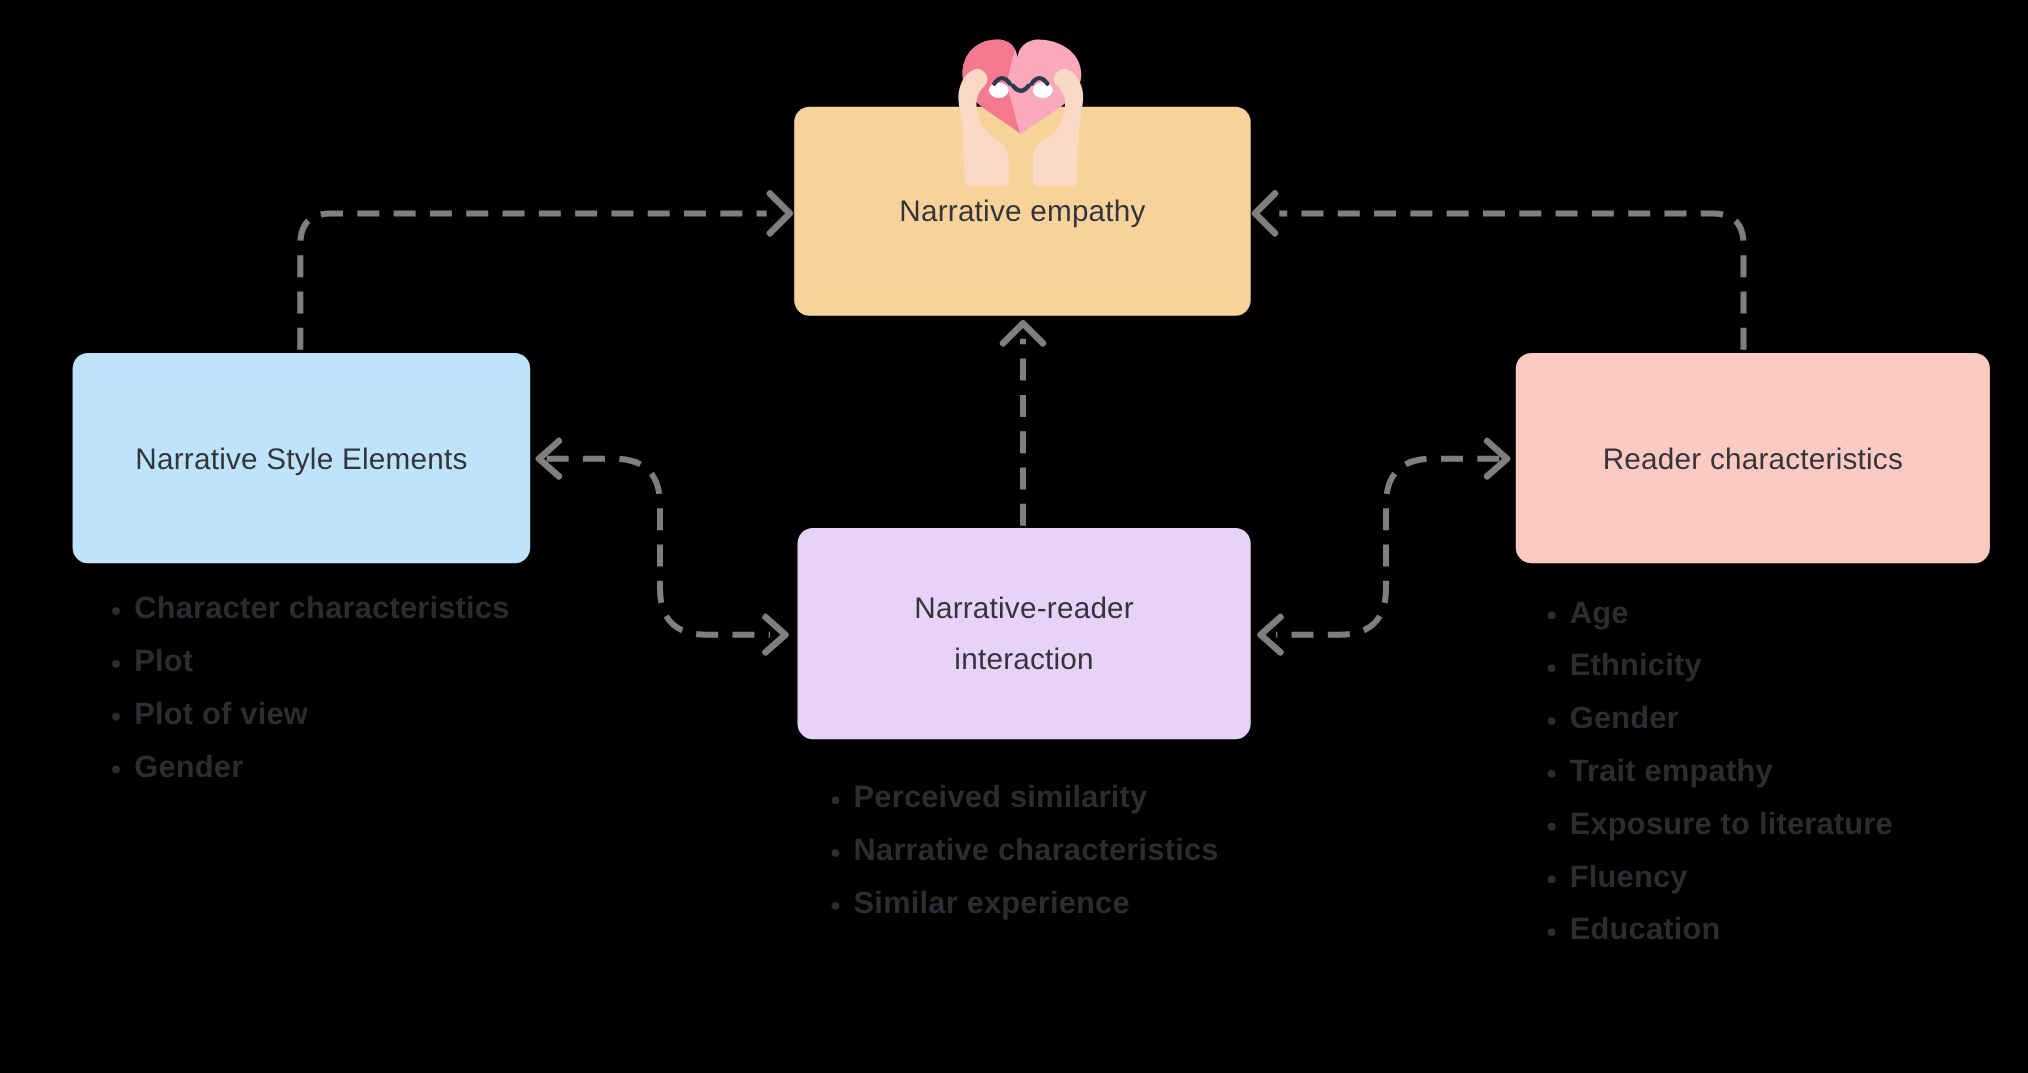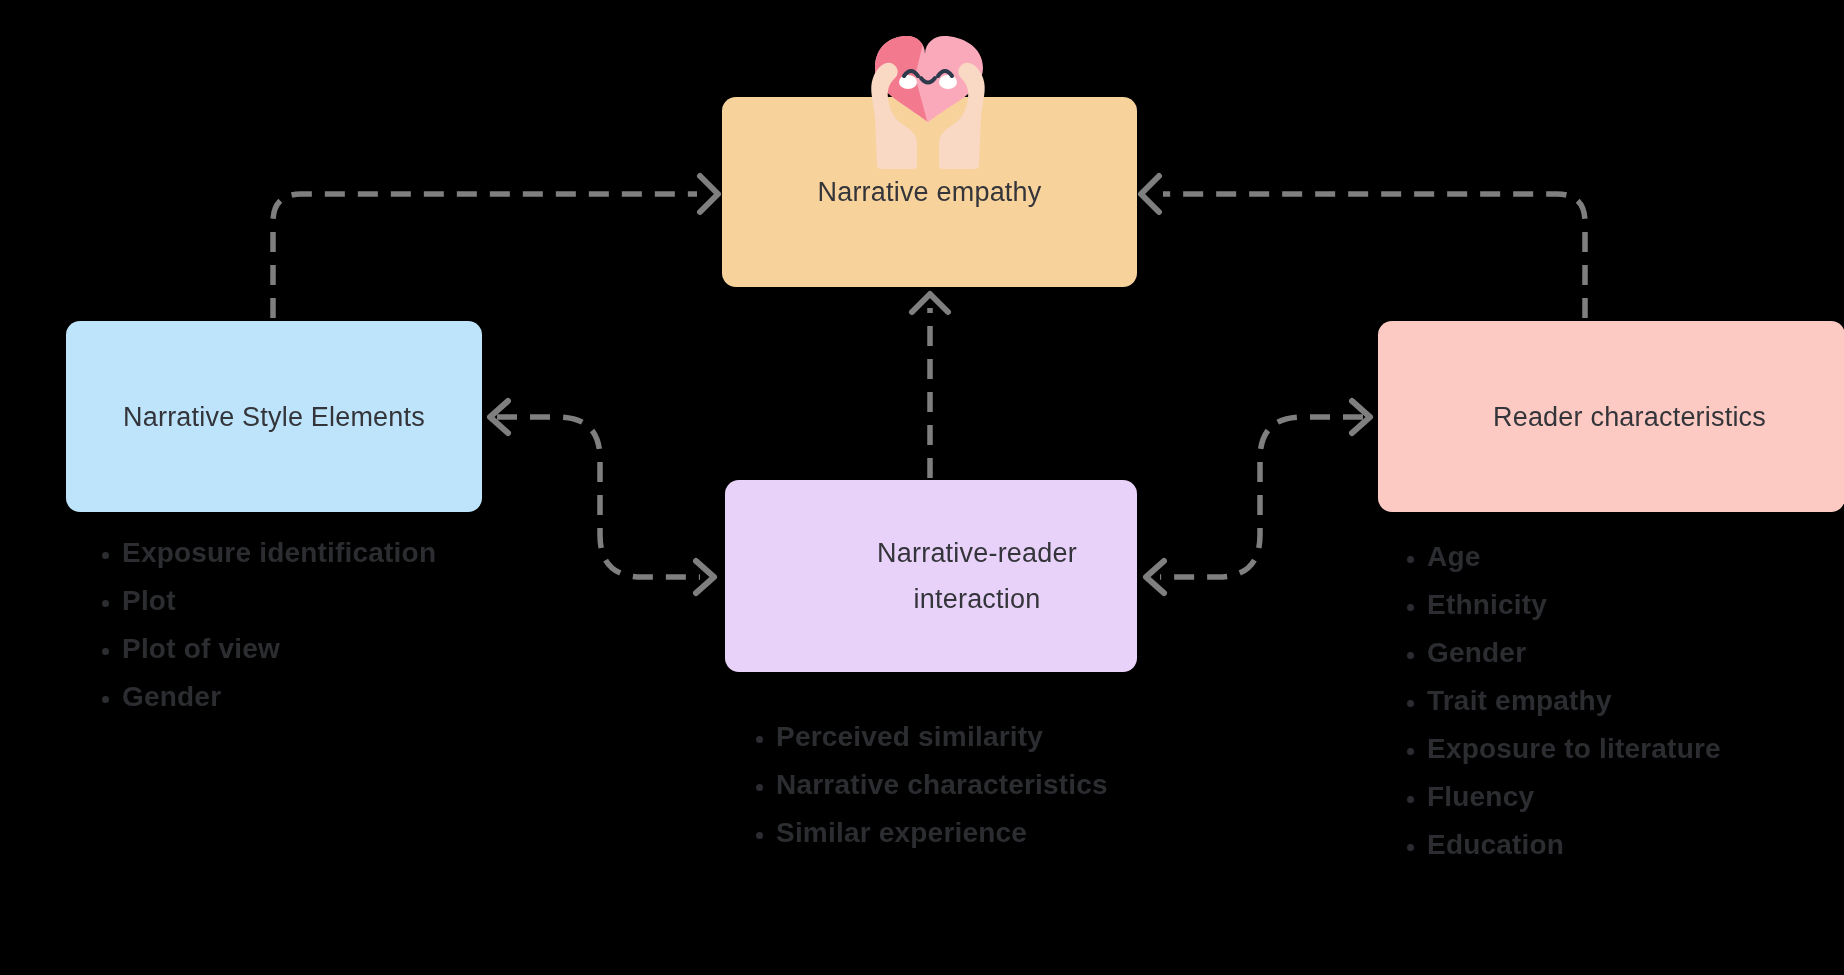--- a/index.html
+++ b/index.html
@@ -21,21 +21,21 @@
   .node {
     position:absolute; border-radius:14px; display:flex;
     align-items:center; justify-content:center; text-align:center;
   }
   .node-label {
     font-size:27px; font-weight:500; color:var(--title_text,#34353A);
     line-height:46px; letter-spacing:0.2px;
   }
   .node-empathy      { background:var(--node_empathy,#F8D29B);justify-content:center; }
   .node-style        { background:var(--node_style,#BDE4FA);text-align:right; }
-  .node-interaction  { background:var(--node_interaction,#E9D2FA);justify-content:flex-end; }
+  .node-interaction  { background:var(--node_interaction,#E9D2FA); }
   .node-reader       { background:var(--node_reader,#FCCAC2); }
   .node-interaction .node-label { max-width:320px; }
   
   ul.bullets {
     position:absolute; margin:0; padding:0 0 0 46px; list-style:disc outside;
     color:var(--list_text,#2B2D31); font-size:28px; font-weight:600;
     line-height:48px; letter-spacing:0.2px;
   }
   ul.bullets li::marker { color:var(--list_text,#2B2D31); font-size:22px; }
   
@@ -80,32 +80,32 @@
   </div>
 
   <div class="node node-style" style="left:66px; top:321px; width:416px; height:191px;">
     <span class="node-label">Narrative Style Elements</span>
   </div>
 
   <div class="node node-interaction" style="left:725px; top:480px; width:412px; height:192px;">
     <span class="node-label">Narrative-reader interaction</span>
   </div>
 
-  <div class="node node-reader" style="left:1378px; top:321px; width:431px; height:191px;padding-left:36px;">
+  <div class="node node-reader" style="left:1378px; top:321px; width:431px; height:191px;">
     <span class="node-label">Reader characteristics</span>
   </div>
 
   <ul class="bullets" style="left:76px; top:529px; width:380px;">
-      <li>Exposure identification</li>
+      <li>Character characteristics</li>
       <li>Plot</li>
       <li>Plot of view</li>
       <li>Gender</li>
     </ul>
 
-  <ul class="bullets" style="left:730px; top:701px; width:440px;margin-top:12px;">
+  <ul class="bullets" style="left:730px; top:701px; width:440px;">
       <li>Perceived similarity</li>
       <li>Narrative characteristics</li>
       <li>Similar experience</li>
     </ul>
 
   <ul class="bullets" style="left:1381px; top:533px; width:420px;">
       <li>Age</li>
       <li>Ethnicity</li>
       <li>Gender</li>
       <li>Trait empathy</li>

